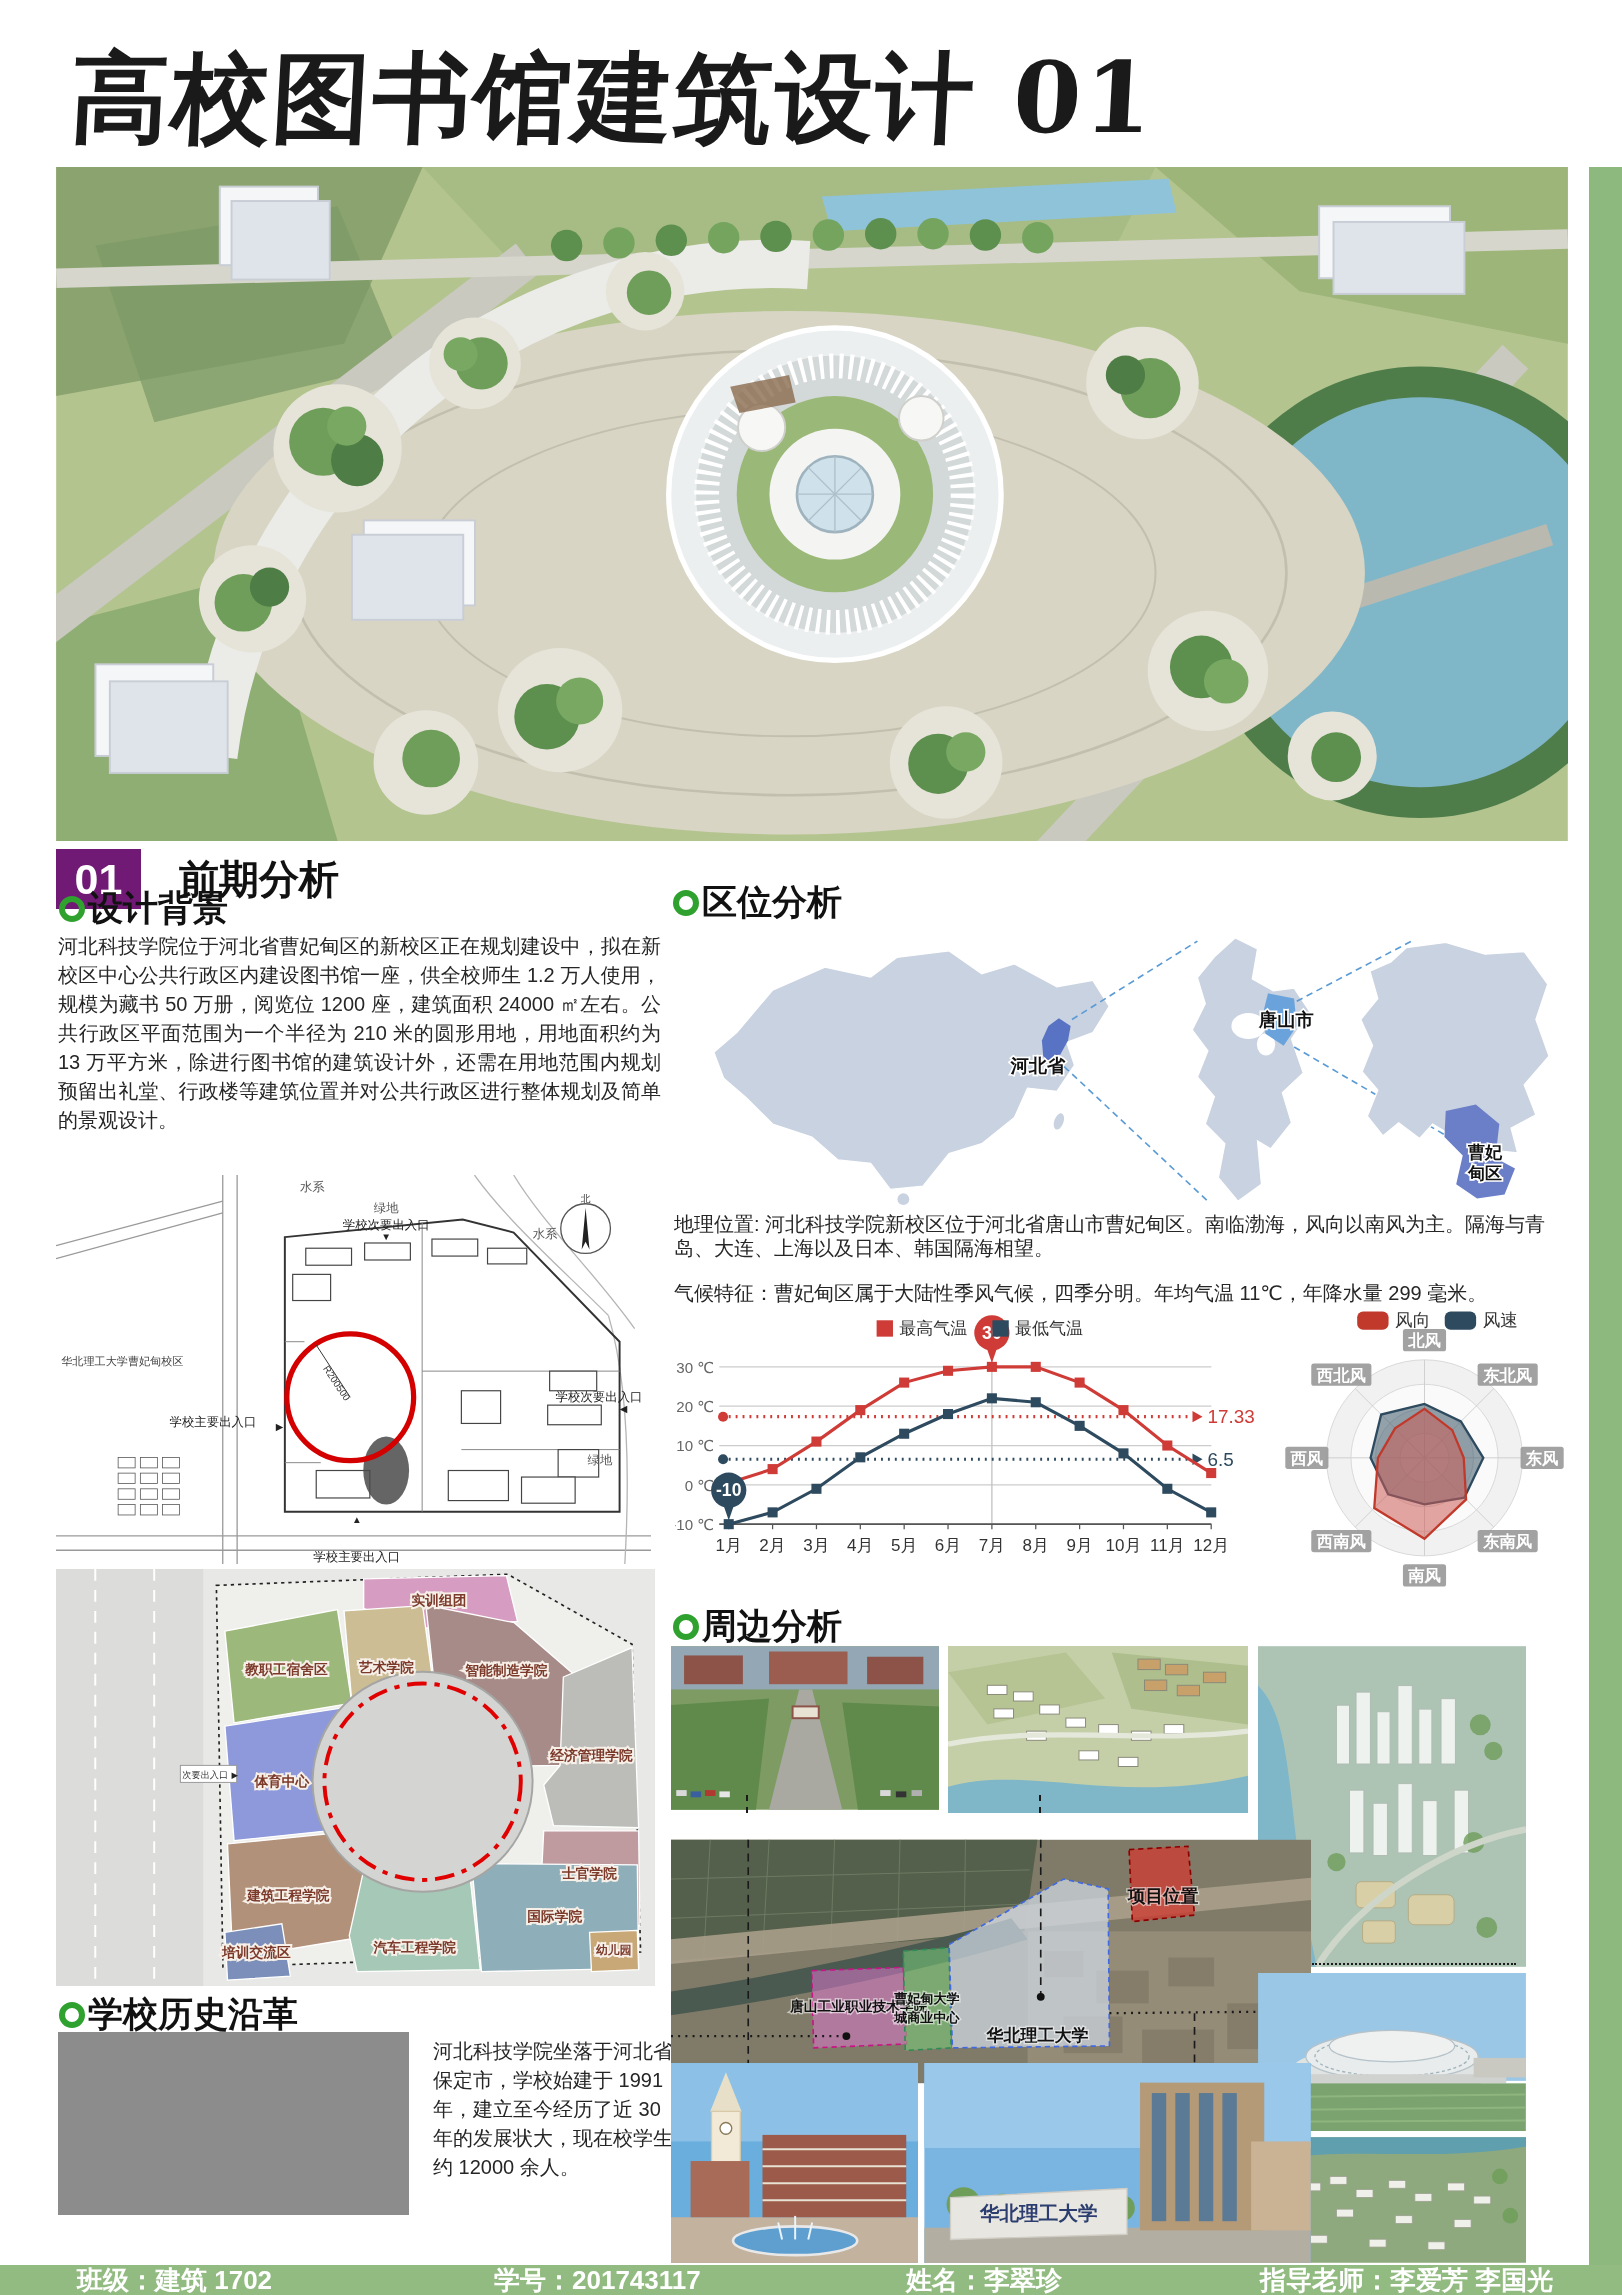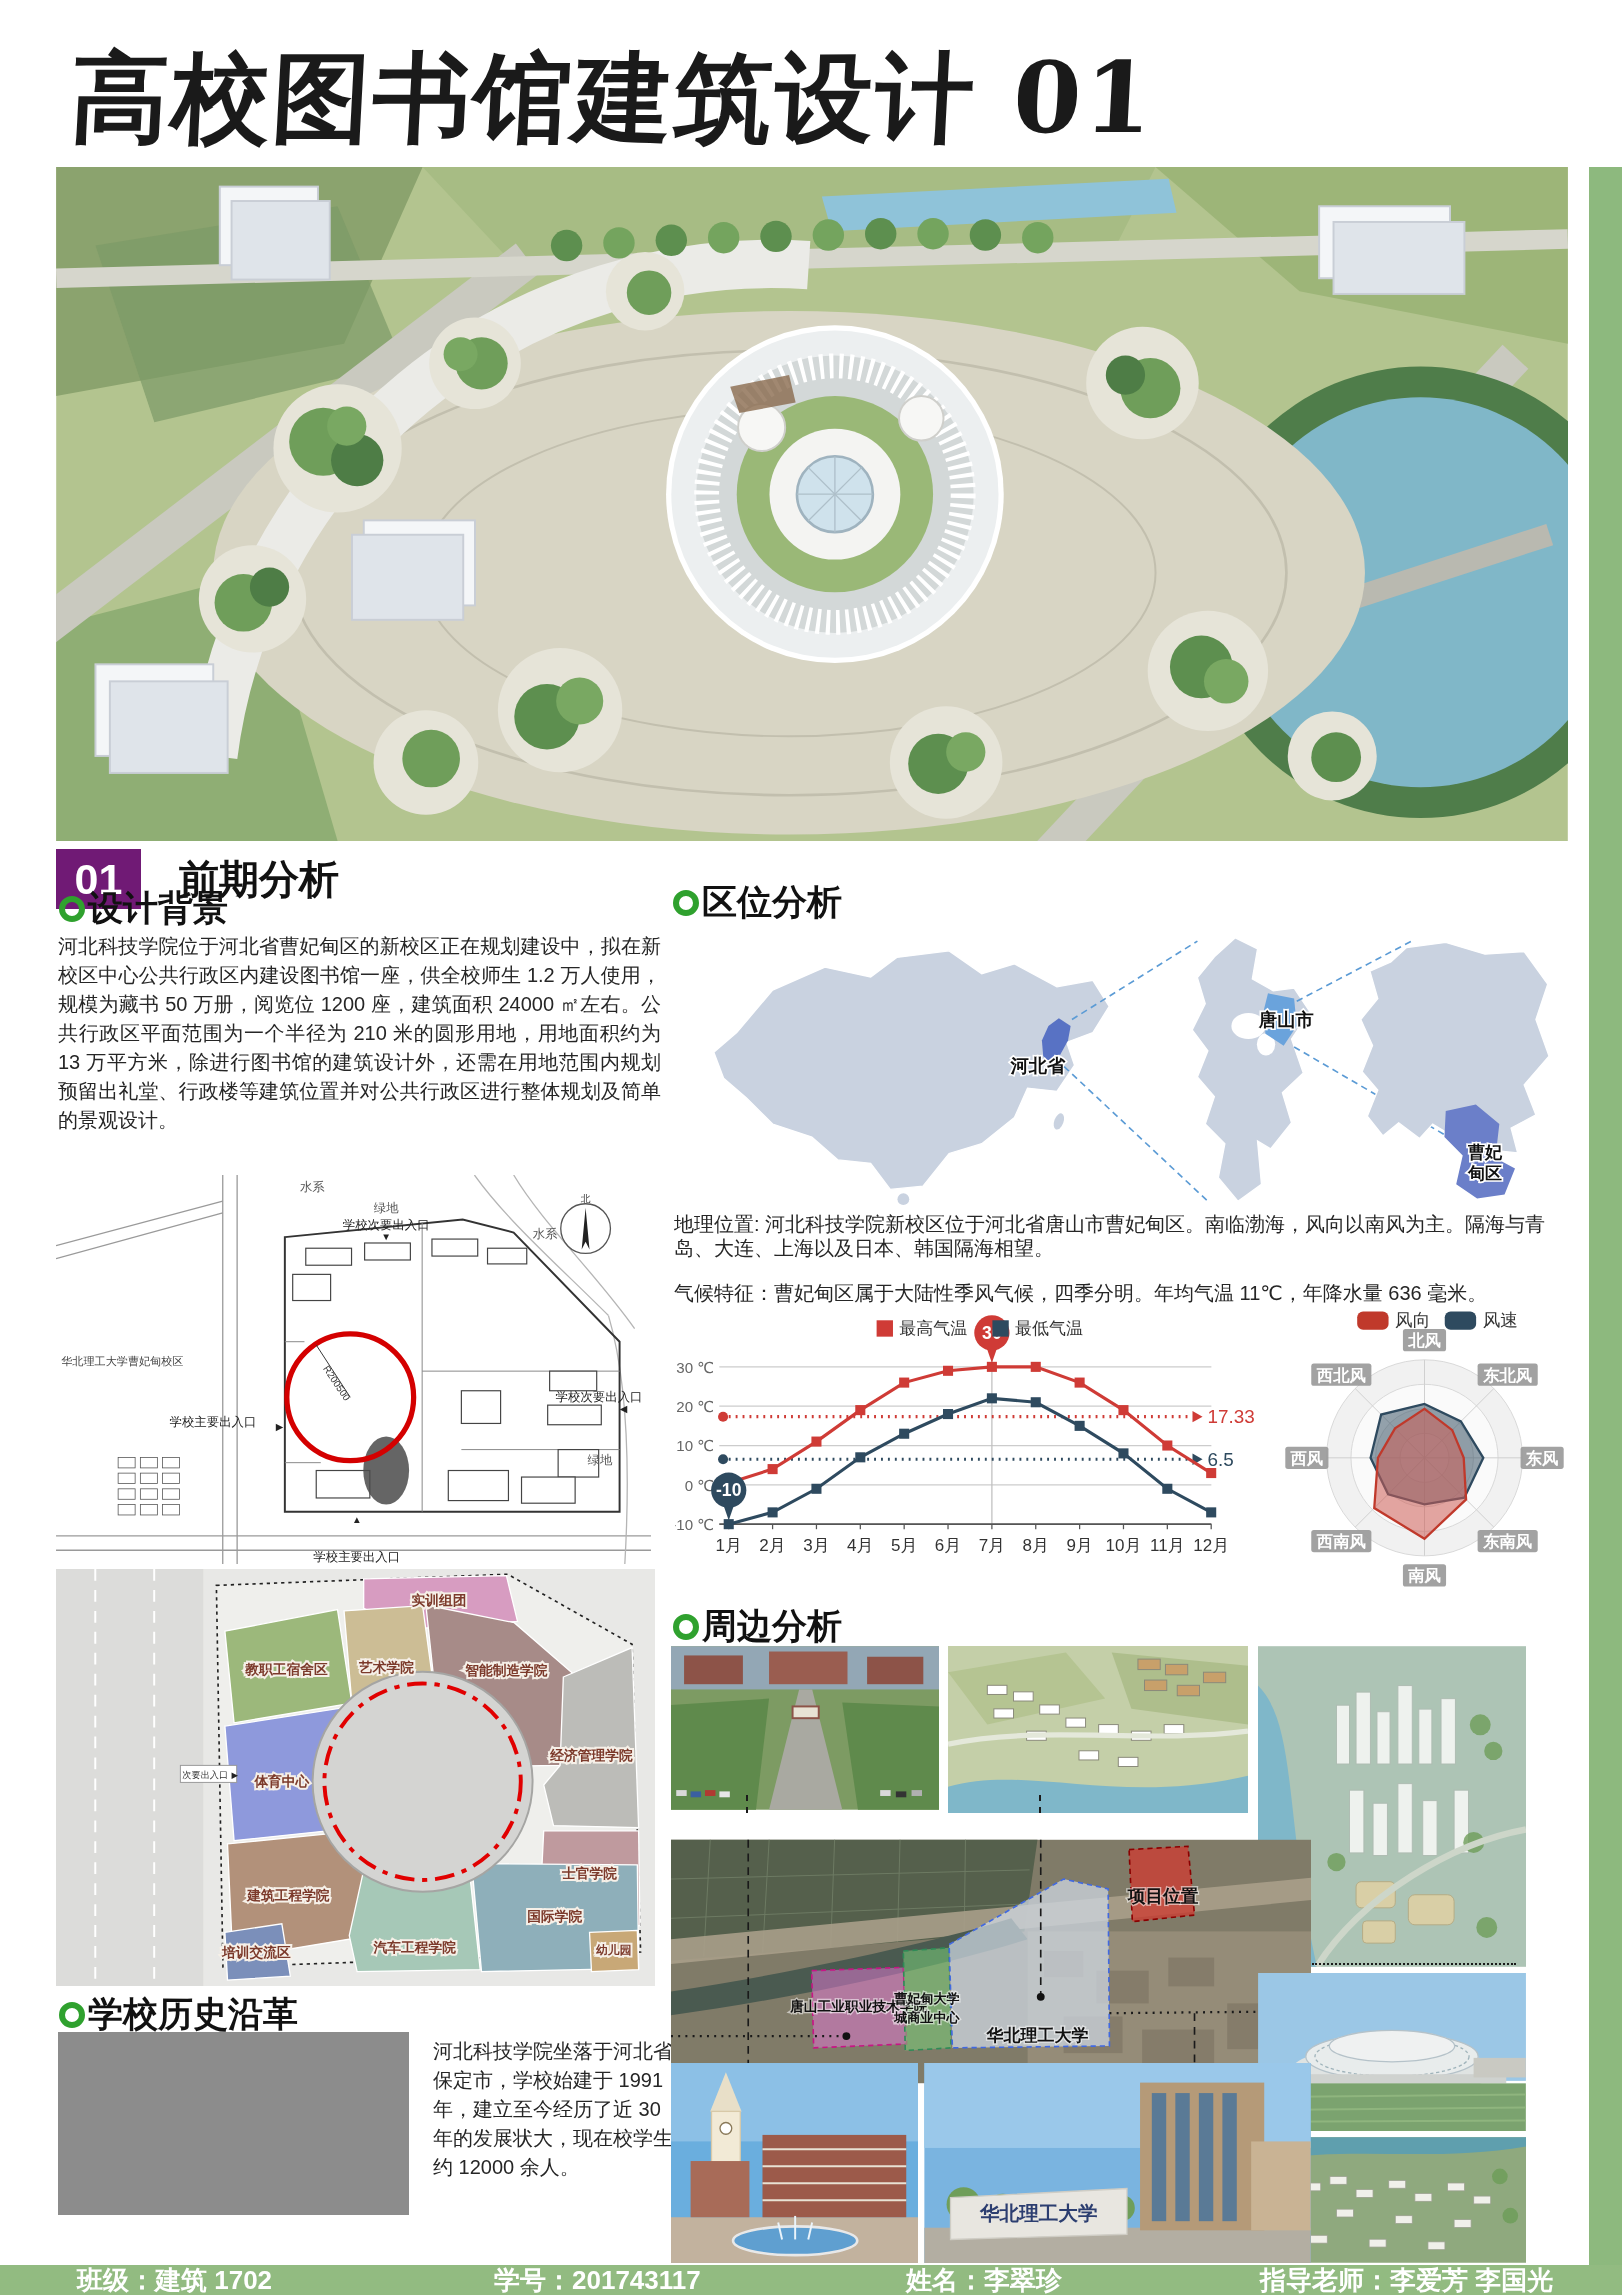--- a/index.html
+++ b/index.html
@@ -337,21 +337,21 @@
       <g>
         <polygon points="1120,30 1180,22 1240,40 1300,36 1336,86 1318,140 1338,196 1300,240 1318,286 1280,306 1290,344 1250,340 1230,306 1196,322 1160,300 1140,322 1108,298 1084,318 1060,288 1076,248 1052,220 1068,180 1050,140 1076,108 1064,66 1096,52" fill="#c9d2e0" stroke="#ffffff" stroke-width="2"></polygon>
         <polygon points="1180,280 1226,270 1262,300 1256,352 1286,368 1270,408 1228,414 1196,392 1206,348 1178,320" fill="#6b7fc9"></polygon>
         <text x="1240" y="352" font-size="26" font-weight="bold" fill="#111" text-anchor="middle" style="paint-order:stroke;stroke:#ffffff;stroke-width:5px;">曹妃</text>
         <text x="1240" y="384" font-size="26" font-weight="bold" fill="#111" text-anchor="middle" style="paint-order:stroke;stroke:#ffffff;stroke-width:5px;">甸区</text>
       </g>
     </svg>
   </div>
 
   <p class="abs geo" style="left:674px;top:1212px;width:896px;margin:0;">地理位置: 河北科技学院新校区位于河北省唐山市曹妃甸区。南临渤海，风向以南风为主。隔海与青岛、大连、上海以及日本、韩国隔海相望。</p>
-  <p class="abs geo" style="left:674px;top:1281px;width:896px;margin:0;">气候特征：曹妃甸区属于大陆性季风气候，四季分明。年均气温 11℃，年降水量 636 毫米。</p>
+  <p class="abs geo" style="left:674px;top:1281px;width:896px;margin:0;">气候特征：曹妃甸区属于大陆性季风气候，四季分明。年均气温 11℃，年降水量 299 毫米。</p>
 
   <div class="abs" style="left:675px;top:1314px;width:592px;height:258px;">
     <svg id="climate-svg" viewBox="0 0 940 410" width="592" height="258">
         <line x1="70" y1="84" x2="852" y2="84" stroke="#cccccc" stroke-width="2"></line>
         <text x="62" y="93" font-size="24" fill="#666" text-anchor="end" font-weight="normal">30 ℃</text>
         <line x1="70" y1="146.5" x2="852" y2="146.5" stroke="#cccccc" stroke-width="2"></line>
         <text x="62" y="155.5" font-size="24" fill="#666" text-anchor="end" font-weight="normal">20 ℃</text>
         <line x1="70" y1="209" x2="852" y2="209" stroke="#cccccc" stroke-width="2"></line>
         <text x="62" y="218" font-size="24" fill="#666" text-anchor="end" font-weight="normal">10 ℃</text>
         <line x1="70" y1="271.5" x2="852" y2="271.5" stroke="#cccccc" stroke-width="2"></line>

